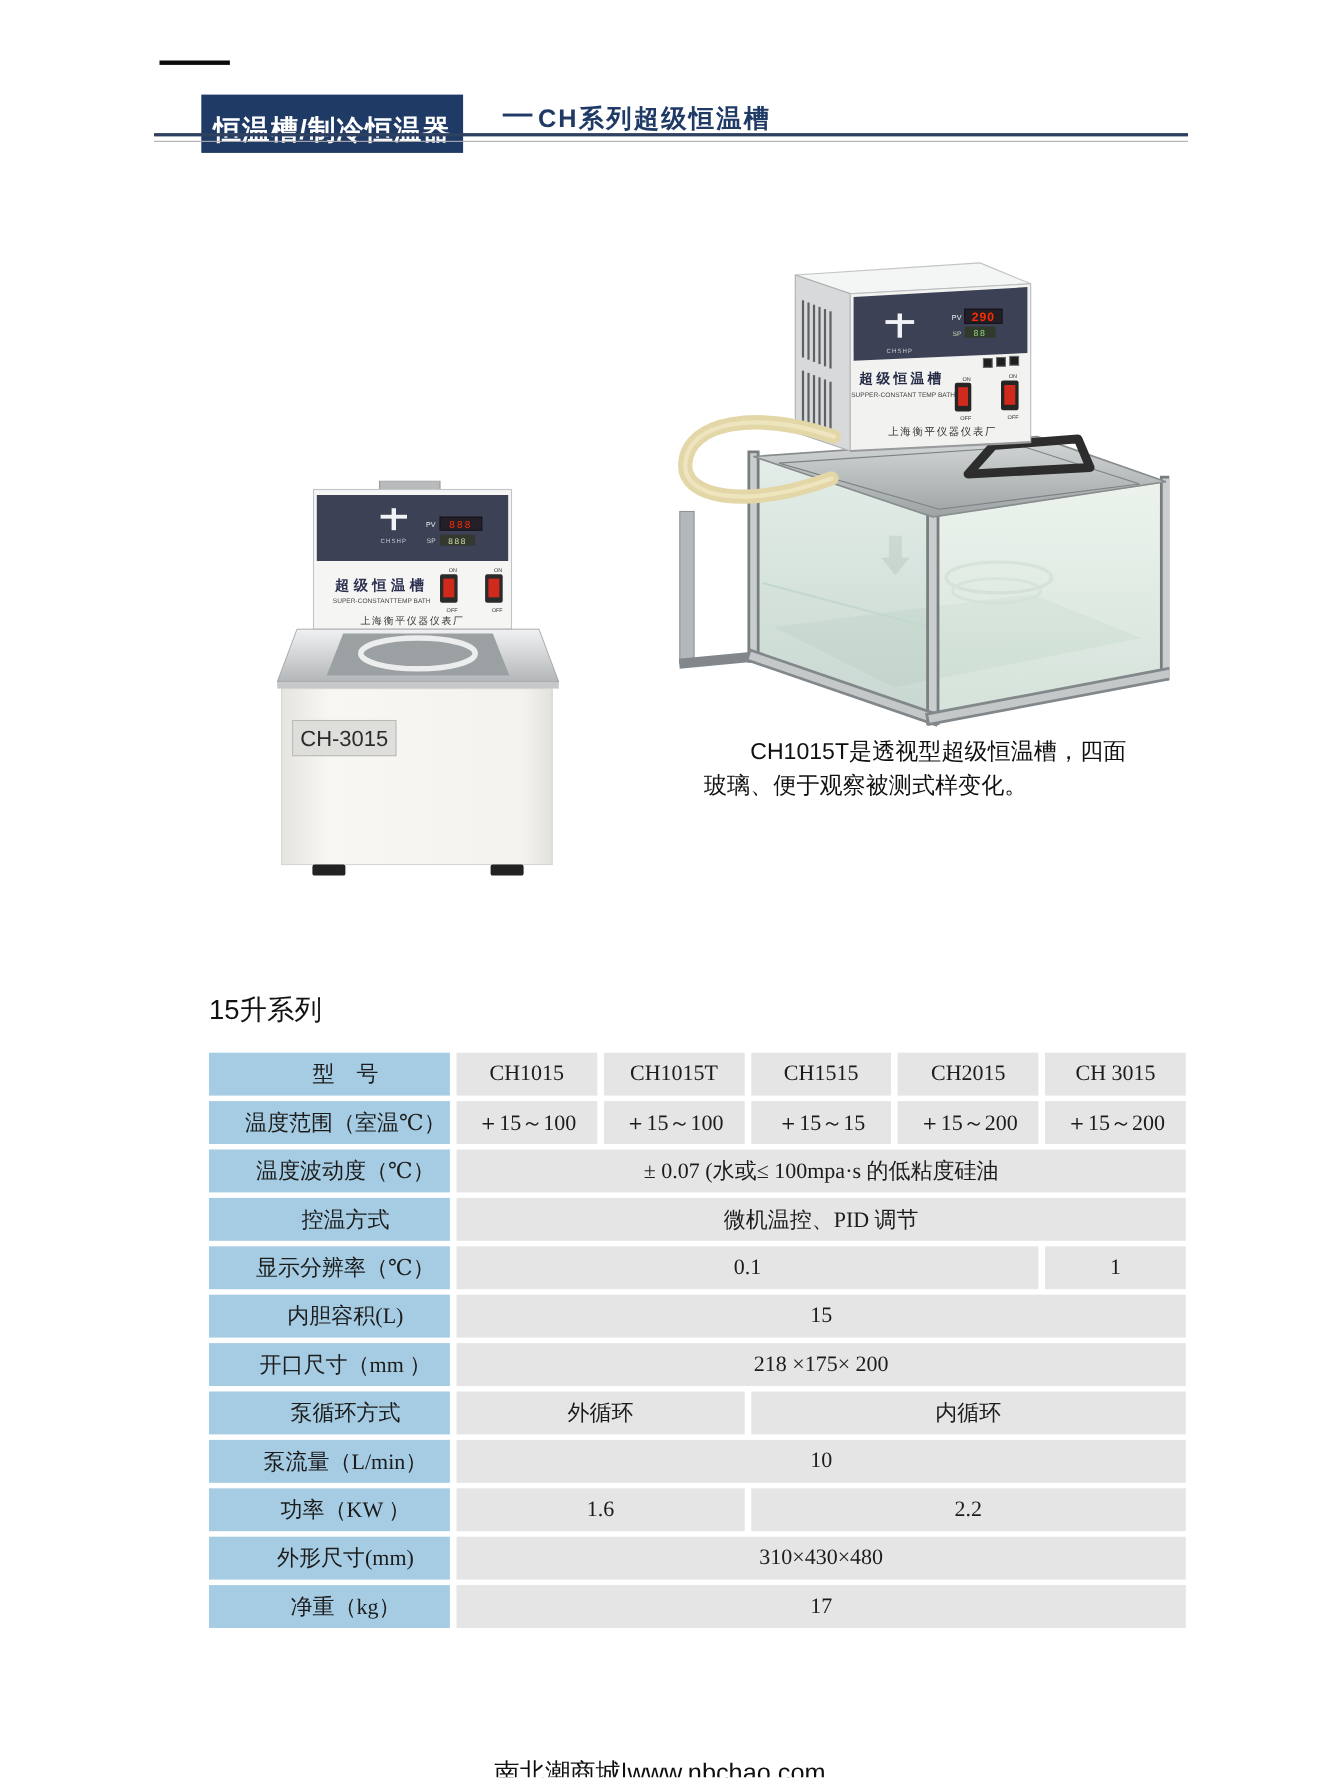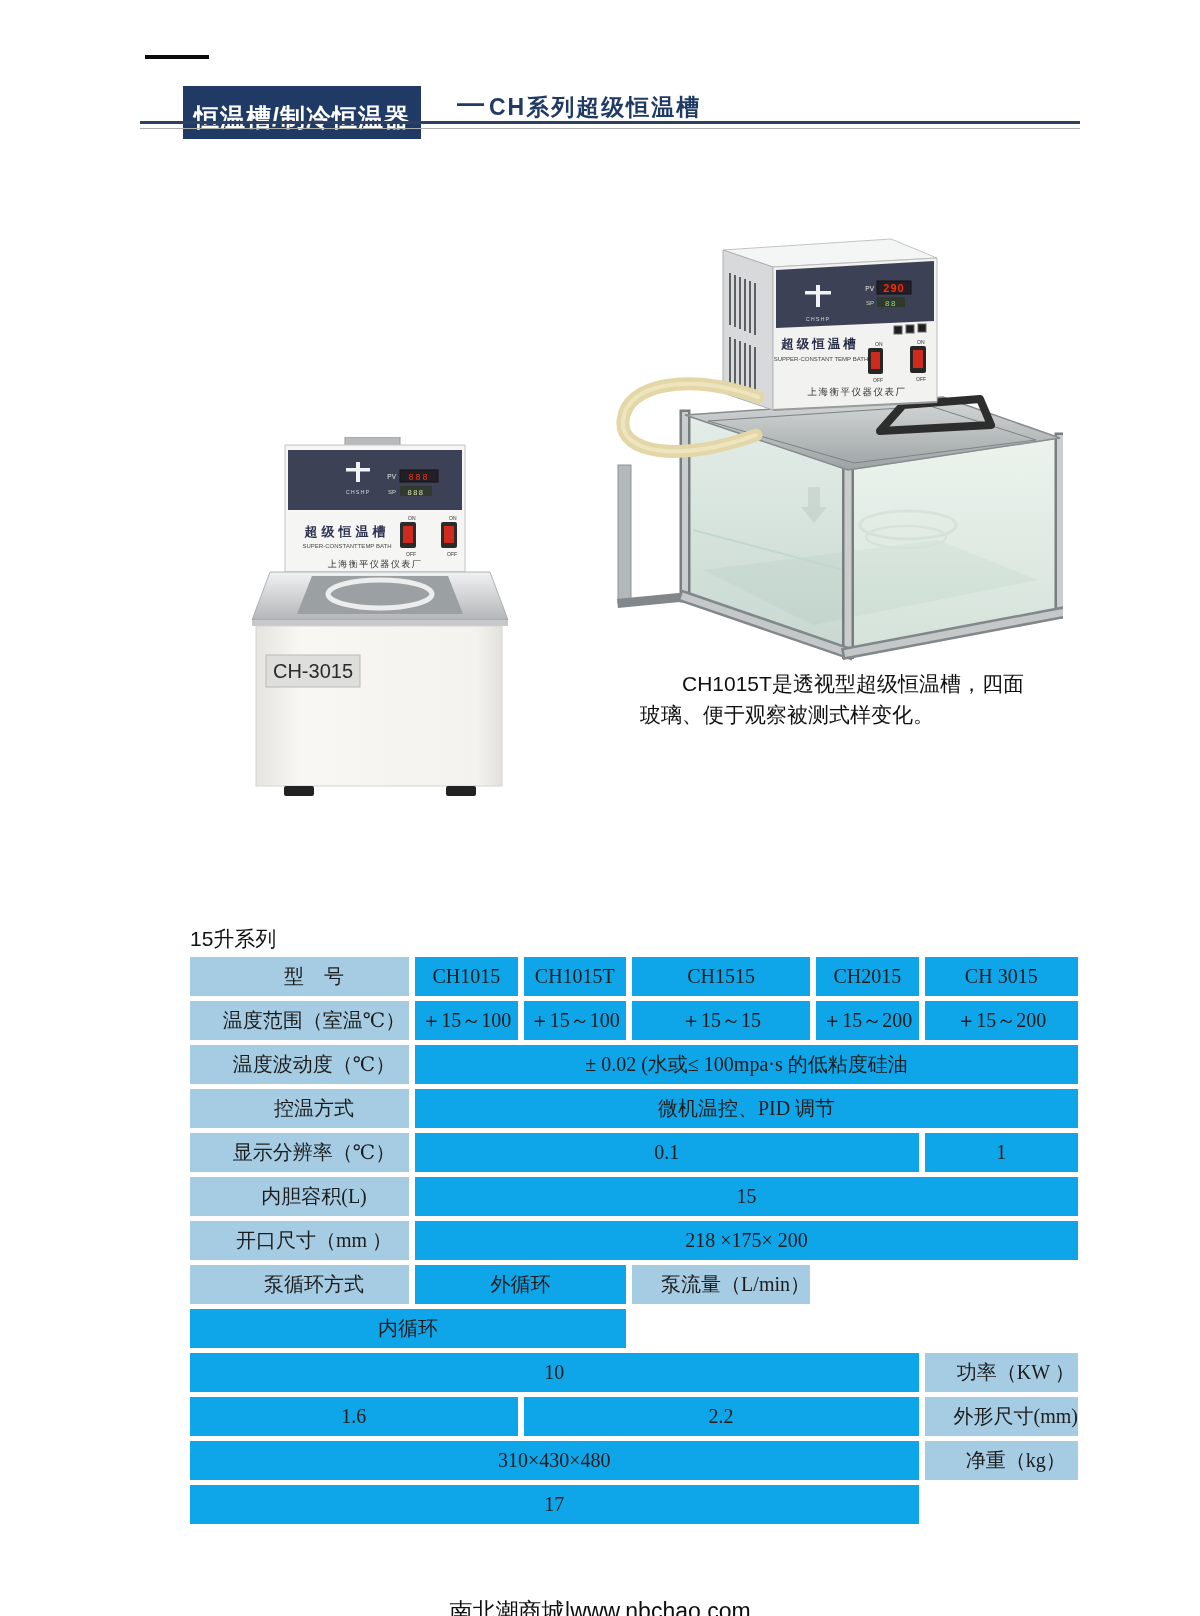--- a/index.html
+++ b/index.html
@@ -16,28 +16,28 @@
          border-top:3px solid #2e4160;border-bottom:1px solid #aeaeae;}
   
   .img-left{position:absolute;left:250px;top:437px;width:262px;height:365px;}
   .img-right{position:absolute;left:608px;top:225px;width:455px;height:440px;}
   
   .desc{position:absolute;left:640px;top:668px;width:442px;font-size:21px;color:#101010;
         line-height:31px;font-family:"Liberation Sans","DejaVu Sans",sans-serif;}
   .desc .l1{text-indent:42px;display:block;}
   .desc .l2{display:block;}
   
-  .sec-title{position:absolute;left:190px;top:901px;font-size:21px;color:#111;margin-top:24px;}
+  .sec-title{position:absolute;left:190px;top:901px;font-size:25px;color:#111;}
   .spec-table{position:absolute;left:190px;top:957px;width:888px;display:grid;
               grid-template-columns:219px repeat(5,1fr);column-gap:6px;row-gap:5px;}
   .c{height:39px;display:flex;align-items:center;justify-content:center;
      font-family:"Liberation Serif","DejaVu Serif",serif;font-size:20px;color:#1c1c1c;
      white-space:nowrap;}
   .lab{background:#a6cce3;padding-left:29px;}
-  .val{background:#0ea5e9;}
+  .val{background:#e5e5e5;}
   .s2{grid-column:span 2}.s3{grid-column:span 3}.s4{grid-column:span 4}.s5{grid-column:span 5}
   
   .footer{position:absolute;left:0;top:1550px;width:1200px;text-align:center;
           font-size:23px;color:#0e0e0e;margin-top:46px;}
 </style>
 </head>
 <body>
 
 <div class="page">
 
@@ -225,40 +225,40 @@
     <div class="c val">CH 3015</div>
 
     <div class="c lab">温度范围（室温℃）</div>
     <div class="c val">＋15～100</div>
     <div class="c val">＋15～100</div>
     <div class="c val">＋15～15</div>
     <div class="c val">＋15～200</div>
     <div class="c val">＋15～200</div>
 
     <div class="c lab">温度波动度（℃）</div>
-    <div class="c val s5">± 0.02 (水或≤ 100mpa·s 的低粘度硅油</div>
+    <div class="c val s5">± 0.07 (水或≤ 100mpa·s 的低粘度硅油</div>
 
     <div class="c lab">控温方式</div>
     <div class="c val s5">微机温控、PID 调节</div>
 
     <div class="c lab">显示分辨率（℃）</div>
     <div class="c val s4">0.1</div>
     <div class="c val">1</div>
 
     <div class="c lab">内胆容积(L)</div>
     <div class="c val s5">15</div>
 
     <div class="c lab">开口尺寸（mm ）</div>
     <div class="c val s5">218 ×175× 200</div>
 
     <div class="c lab">泵循环方式</div>
     <div class="c val s2">外循环</div>
+    <div class="c val s3">内循环</div>
+
     <div class="c lab">泵流量（L/min）</div>
-
-    <div class="c val s3">内循环</div>
     <div class="c val s5">10</div>
 
     <div class="c lab">功率（KW ）</div>
     <div class="c val s2">1.6</div>
     <div class="c val s3">2.2</div>
 
     <div class="c lab">外形尺寸(mm)</div>
     <div class="c val s5">310×430×480</div>
 
     <div class="c lab">净重（kg）</div>

